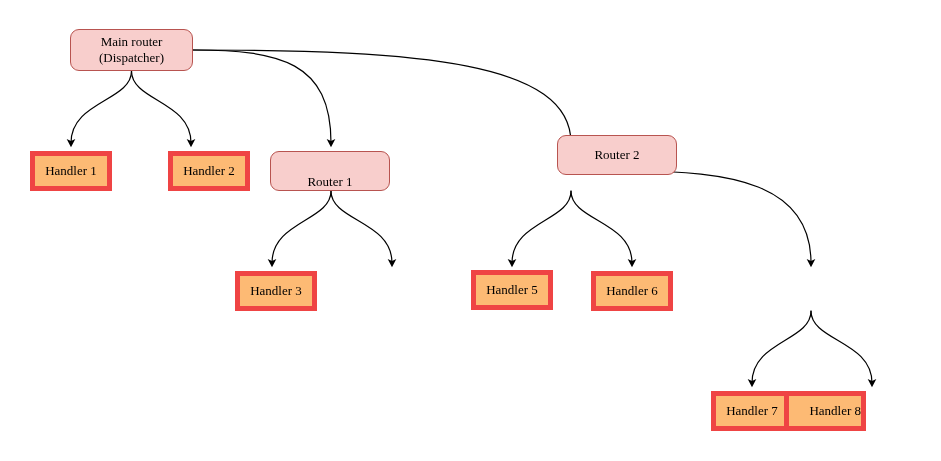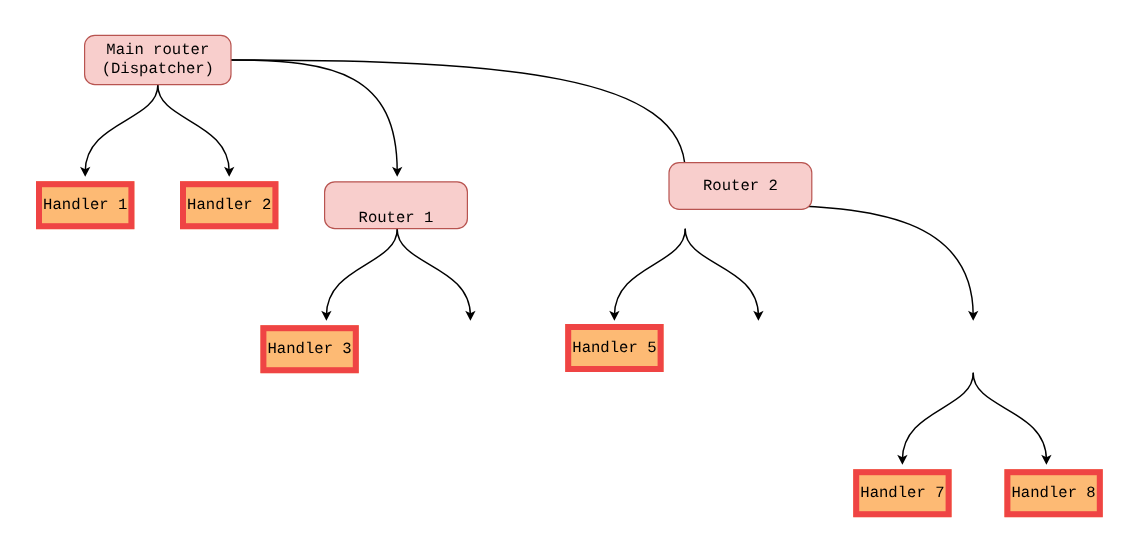--- a/index.html
+++ b/index.html
@@ -5,21 +5,21 @@
   html, body {
     margin: 0;
     padding: 0;
     background: #ffffff;
   }
   #canvas {
     position: relative;
     width: 941px;
     height: 433px;
     background: #ffffff;
-    font-family: Liberation Mono, monospace;
+    font-family: Liberation Serif, serif;
     overflow: hidden;
   }
   #edges {
     position: absolute;
     left: 0;
     top: 0;
     width: 941px;
     height: 461px;
     pointer-events: none;
   }
@@ -78,44 +78,47 @@
 
   <div class="node router" style="left: 70px; top: 29px; width: 123px; height: 42px;">
     <span class="node-label">Main router
 (Dispatcher)</span>
   </div>
 
   <div class="node handler" style="left: 30px; top: 151px; width: 82px; height: 40px;">
     <span class="node-label">Handler 1</span>
   </div>
 
-  <div class="node handler" style="left: 150px; top: 151px; width: 82px; height: 40px; text-align: center;">
+  <div class="node handler" style="left: 168px; top: 151px; width: 82px; height: 40px; text-align: center;">
     <span class="node-label">Handler 2</span>
   </div>
 
   <div class="node router" style="left: 270px; top: 151px; width: 120px; height: 40px; align-items: flex-end;">
     <span class="node-label">Router 1</span>
   </div>
 
   <div class="node router" style="left: 511px; top: 135px; width: 120px; height: 40px; margin-left: 46px;">
     <span class="node-label">Router 2</span>
   </div>
 
-  <div class="node handler" style="left: 217px; top: 271px; width: 82px; height: 40px; align-items: center;">
+  <div class="node handler" style="left: 235px; top: 271px; width: 82px; height: 40px; align-items: center;">
     <span class="node-label">Handler 3</span>
   </div>
 
 
   <div class="node handler" style="left: 471px; top: 270px; width: 82px; height: 40px;">
     <span class="node-label">Handler 5</span>
   </div>
 
+  <div class="node handler" style="left: 591px; top: 271px; width: 82px; height: 40px;">
+    <span class="node-label">Handler 6</span>
+  </div>
 
 
   <div class="node handler" style="left: 711px; top: 391px; width: 82px; height: 40px; text-align: center;">
     <span class="node-label">Handler 7</span>
   </div>
 
-  <div class="node handler" style="left: 837px; top: 391px; width: 82px; height: 40px;">
+  <div class="node handler" style="left: 784px; top: 391px; width: 82px; height: 40px; justify-content: flex-end;">
     <span class="node-label">Handler 8</span>
   </div>
 
 </div>
 
 </body></html>

